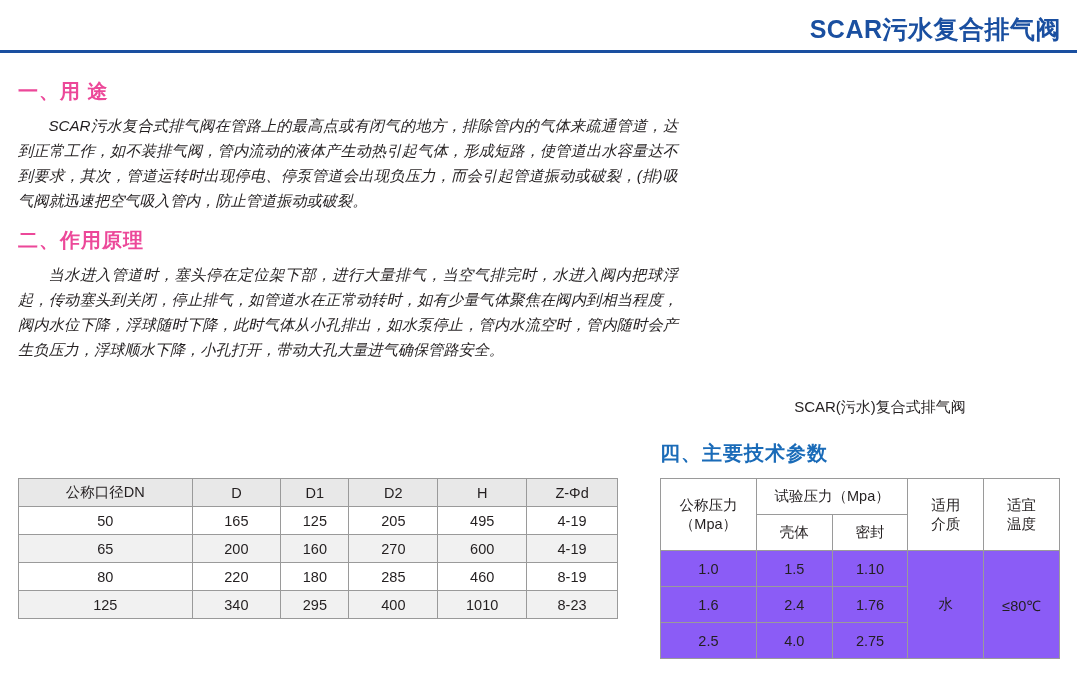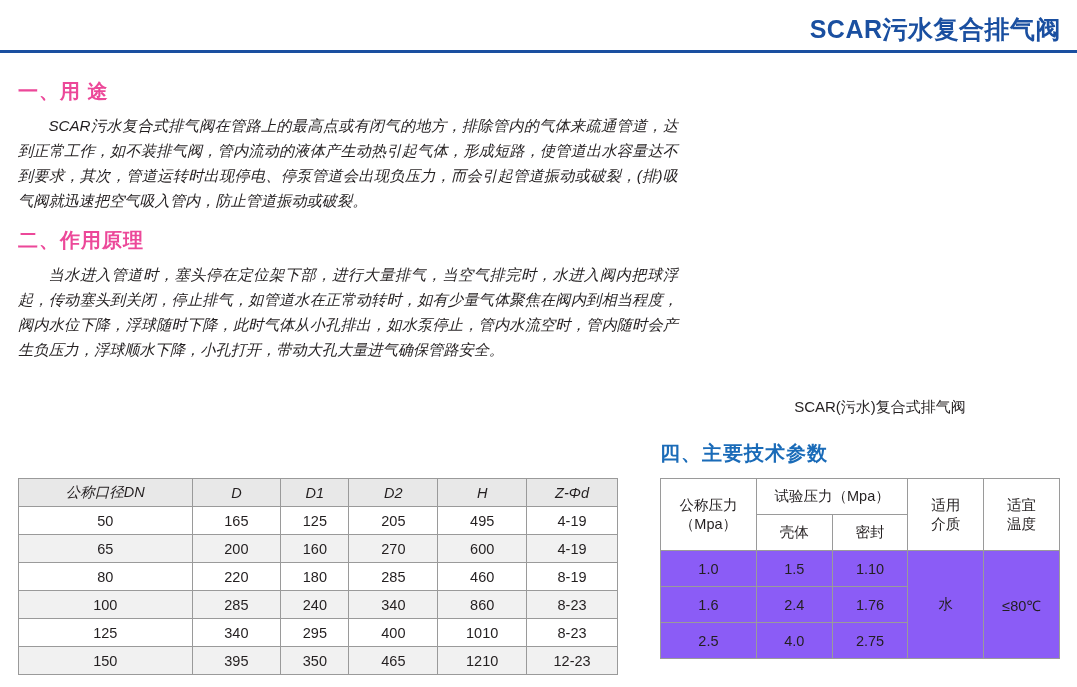--- a/index.html
+++ b/index.html
@@ -163,21 +163,21 @@
     width: 100%;
     font-size: 14.5px;
   }
   td, th {
     border: 1px solid #9a9a9a;
     text-align: center;
     font-weight: normal;
     color: #231f20;
   }
   .t-left th, .t-left td { height: 28px; }
-  .t-left thead th { background: #e8e8e8; font-style: italic; }
+  .t-left thead th { background: #e8e8e8; }
   .t-left tbody tr:nth-child(even) td { background: #f1f1f1; }
   .t-left tbody tr:nth-child(odd) td { background: #ffffff; }
 
   .t-right th, .t-right td { height: 36px; }
   .t-right thead th { background: #ffffff; }
   .t-right td { background: #8b5cf6; }
   .nowrap { white-space: nowrap; }
 </style>
 </head>
 <body>
@@ -239,42 +239,26 @@
         </tr>
         <tr>
           <td>80</td>
           <td>220</td>
           <td>180</td>
           <td>285</td>
           <td>460</td>
           <td>8-19</td>
         </tr>
         <tr>
-          <td>100</td>
-          <td>285</td>
-          <td>240</td>
-          <td>340</td>
-          <td>860</td>
-          <td>8-23</td>
-        </tr>
-        <tr>
           <td>125</td>
           <td>340</td>
           <td>295</td>
           <td>400</td>
           <td>1010</td>
           <td>8-23</td>
-        </tr>
-        <tr>
-          <td>150</td>
-          <td>395</td>
-          <td>350</td>
-          <td>465</td>
-          <td>1210</td>
-          <td>12-23</td>
         </tr>
       </tbody>
     </table>
   </div>
 
   <div class="table-wrap-right">
     <table class="t-right">
       <thead>
         <tr>
           <th rowspan="2" style="width:96px">

